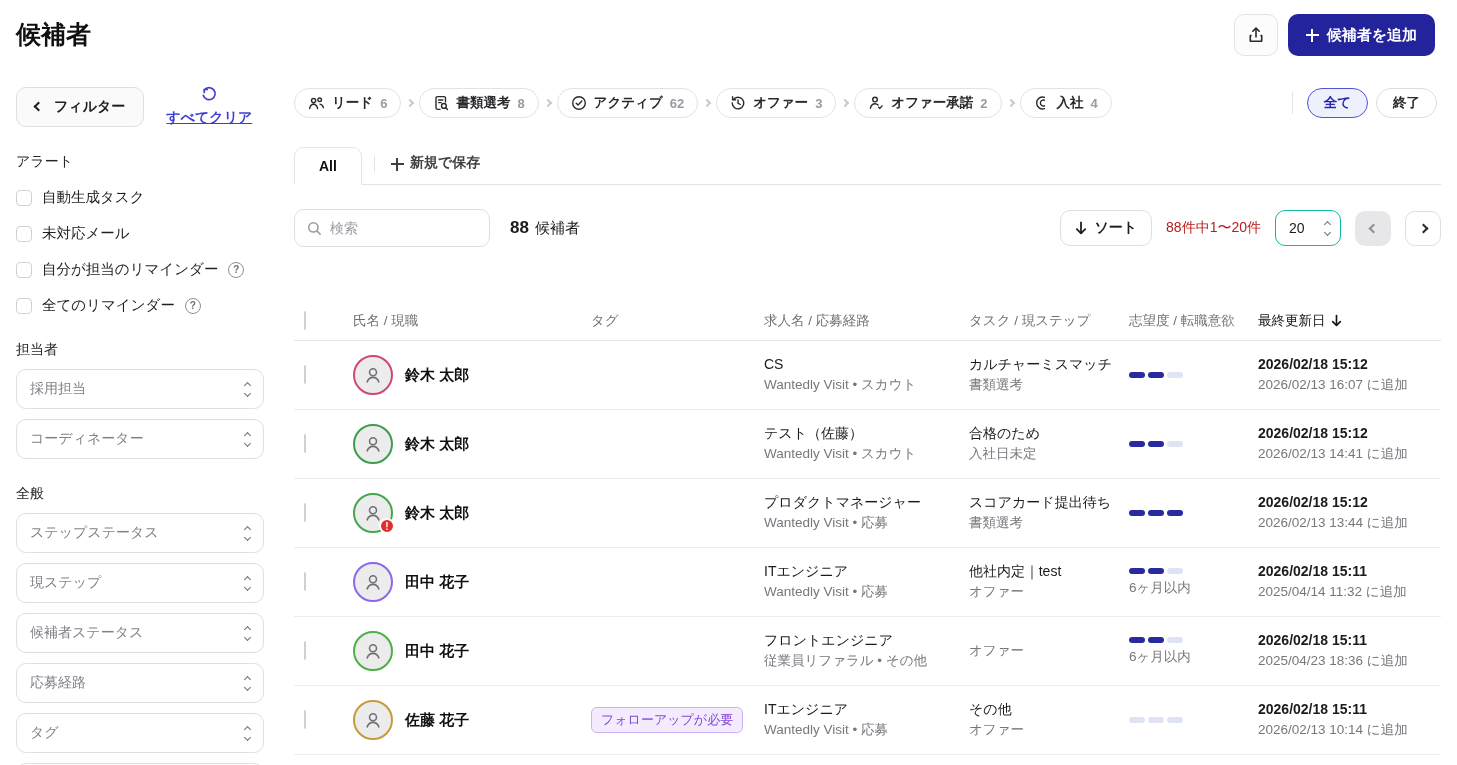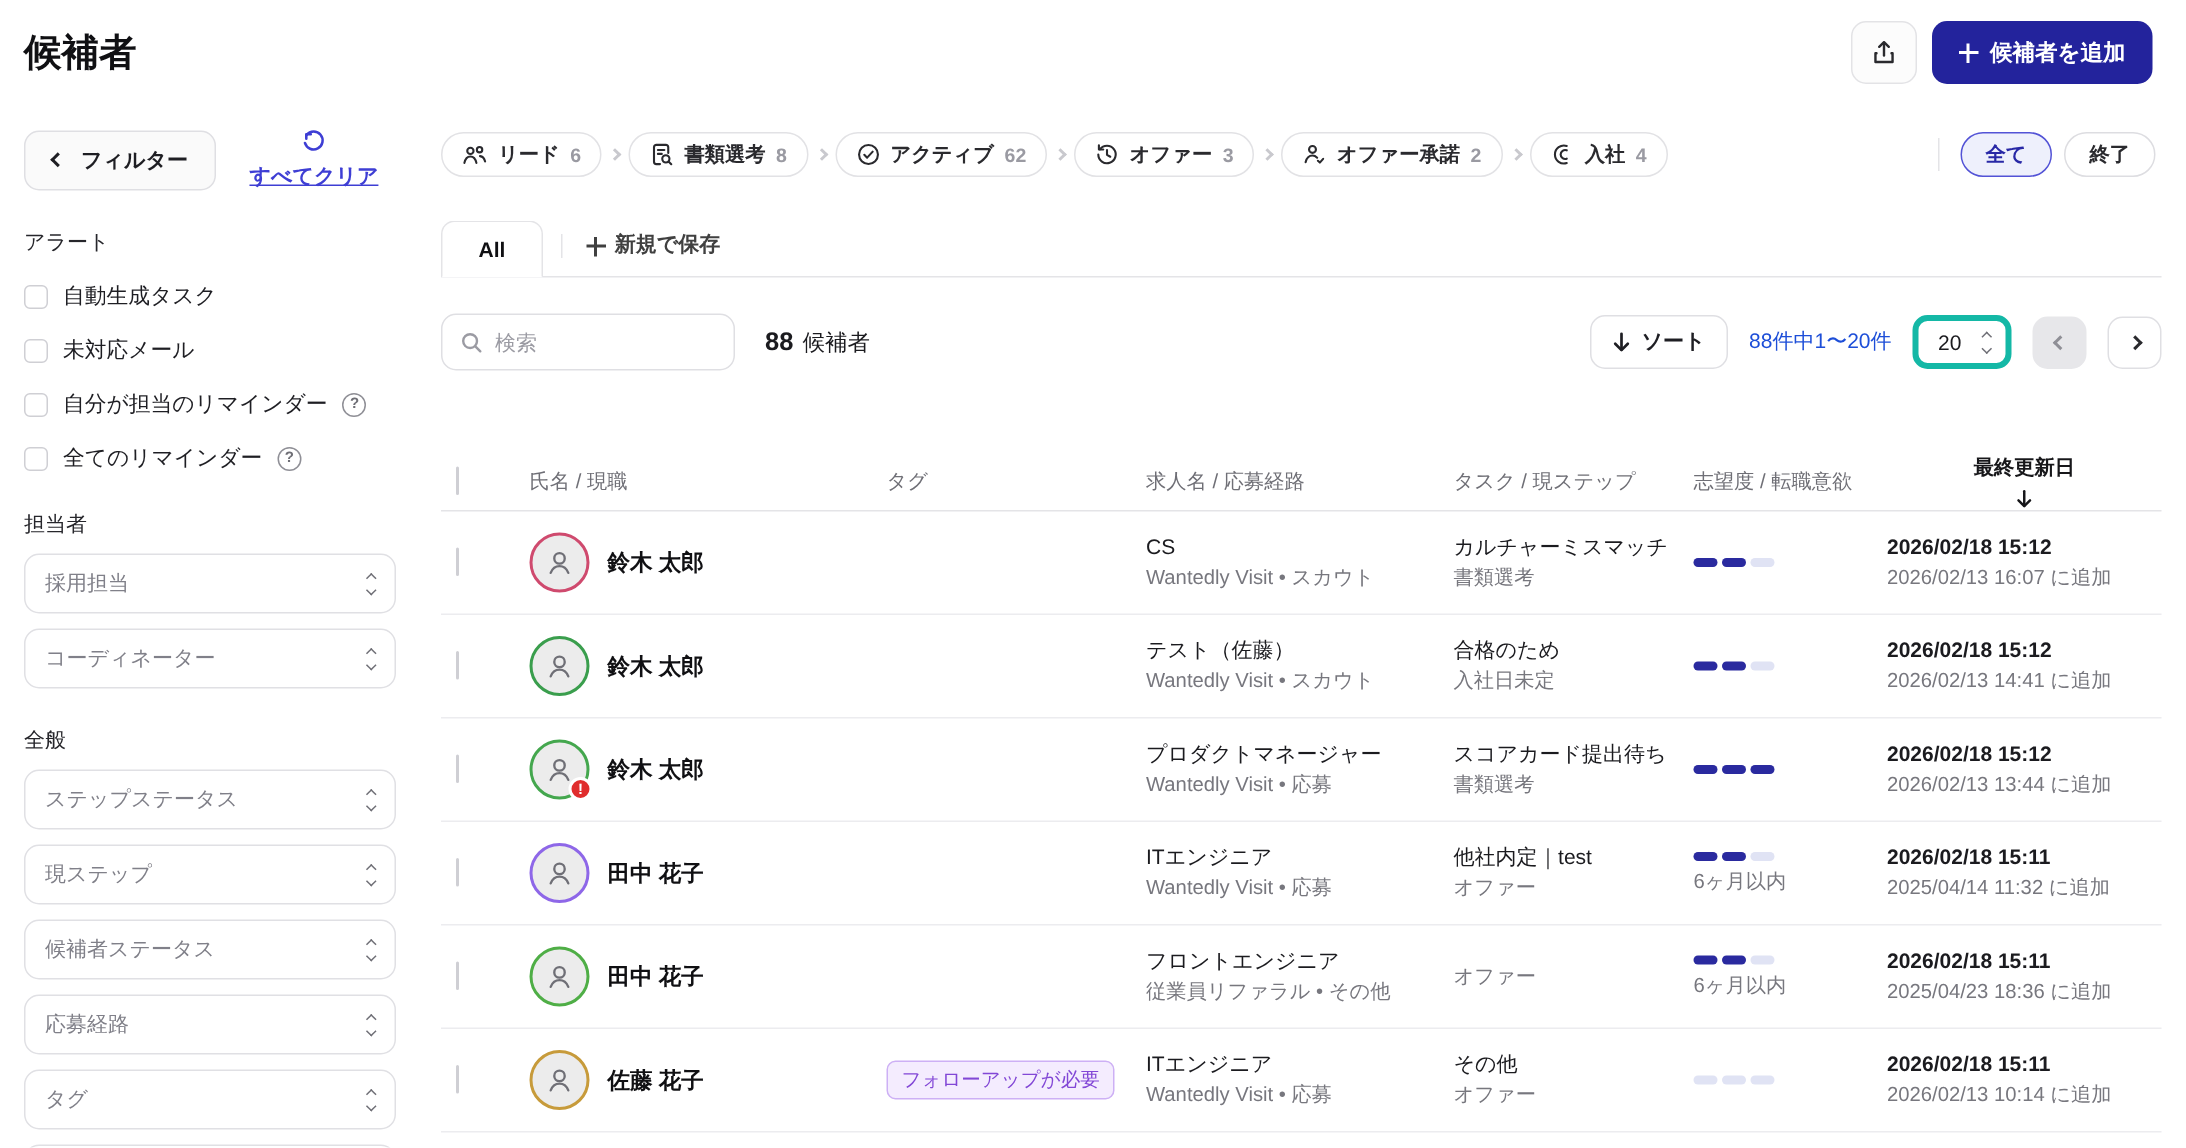--- a/index.html
+++ b/index.html
@@ -75,33 +75,33 @@
   .search-box { width:196px; height:38px; border:1px solid #dfdfe3; border-radius:10px; background:#fff;
     display:flex; align-items:center; gap:8px; padding:0 12px; }
   .search-box input { border:none; outline:none; font-size:14px; width:130px; color:#1b1b1f;
     font-family:inherit; background:transparent; }
   .search-box input::placeholder { color:#9b9ba3; }
   .count-wrap { margin-left:20px; font-size:15px; color:#1b1b1f; display:flex; align-items:baseline; gap:6px; }
   .count-num { font-size:17px; font-weight:800; }
   .toolbar-right { margin-left:auto; display:flex; align-items:center; gap:14px; }
   .sort-btn { height:36px; border:1px solid #dfdfe3; border-radius:10px; background:#fff; display:flex;
     align-items:center; gap:7px; padding:0 14px; font-size:14px; font-weight:700; color:#1e1e23; cursor:pointer; }
-  .range-text { font-size:14px; color:#1d4ed8; }
-  .pagesize { width:66px; height:36px; border:4px solid #14b8a6; border-radius:10px; display:flex;
+  .range-text { font-size:14px; color:#b91c1c; }
+  .pagesize { width:66px; height:36px; border:1px solid #14b8a6; border-radius:10px; display:flex;
     align-items:center; justify-content:space-between; padding:0 10px 0 13px; font-size:14px; color:#1b1b1f; cursor:pointer; }
   .nav-btn { width:36px; height:35px; border-radius:10px; display:flex; align-items:center; justify-content:center; cursor:pointer; }
   .nav-prev { background:#e7e7ea; border:none; color:#8f8f96; }
   .nav-next { background:#fff; border:1px solid #dfdfe3; color:#2a2a2e; }
   .nav-btn .chev { width:7px; height:7px; }
 
   
   .table { margin-top:54px; }
   .thead { display:flex; align-items:center; height:40px; border-bottom:1px solid #e4e4e7; }
   .th { font-size:13.5px; color:#6f6f76; }
-  .th.sorted { color:#17171a; font-weight:700; display:flex; align-items:center; gap:5px;flex-direction:column; }
+  .th.sorted { color:#17171a; font-weight:400; display:flex; align-items:center; gap:5px; }
   .col-check { width:59px; padding-left:10px; flex:none; }
   .col-name  { width:238px; flex:none; display:flex; align-items:center; gap:12px; }
   .col-tag   { width:173px; flex:none; }
   .col-job   { width:205px; flex:none; }
   .col-task  { width:160px; flex:none; }
   .col-asp   { width:129px; flex:none; }
   .col-date  { flex:1; }
   .trow { display:flex; align-items:center; height:69px; border-bottom:1px solid #ececef; cursor:pointer; }
   .avatar { position:relative; width:40px; height:40px; border:2px solid #999; border-radius:50%;
     background:#ececec; display:flex; align-items:center; justify-content:center; flex:none; }

